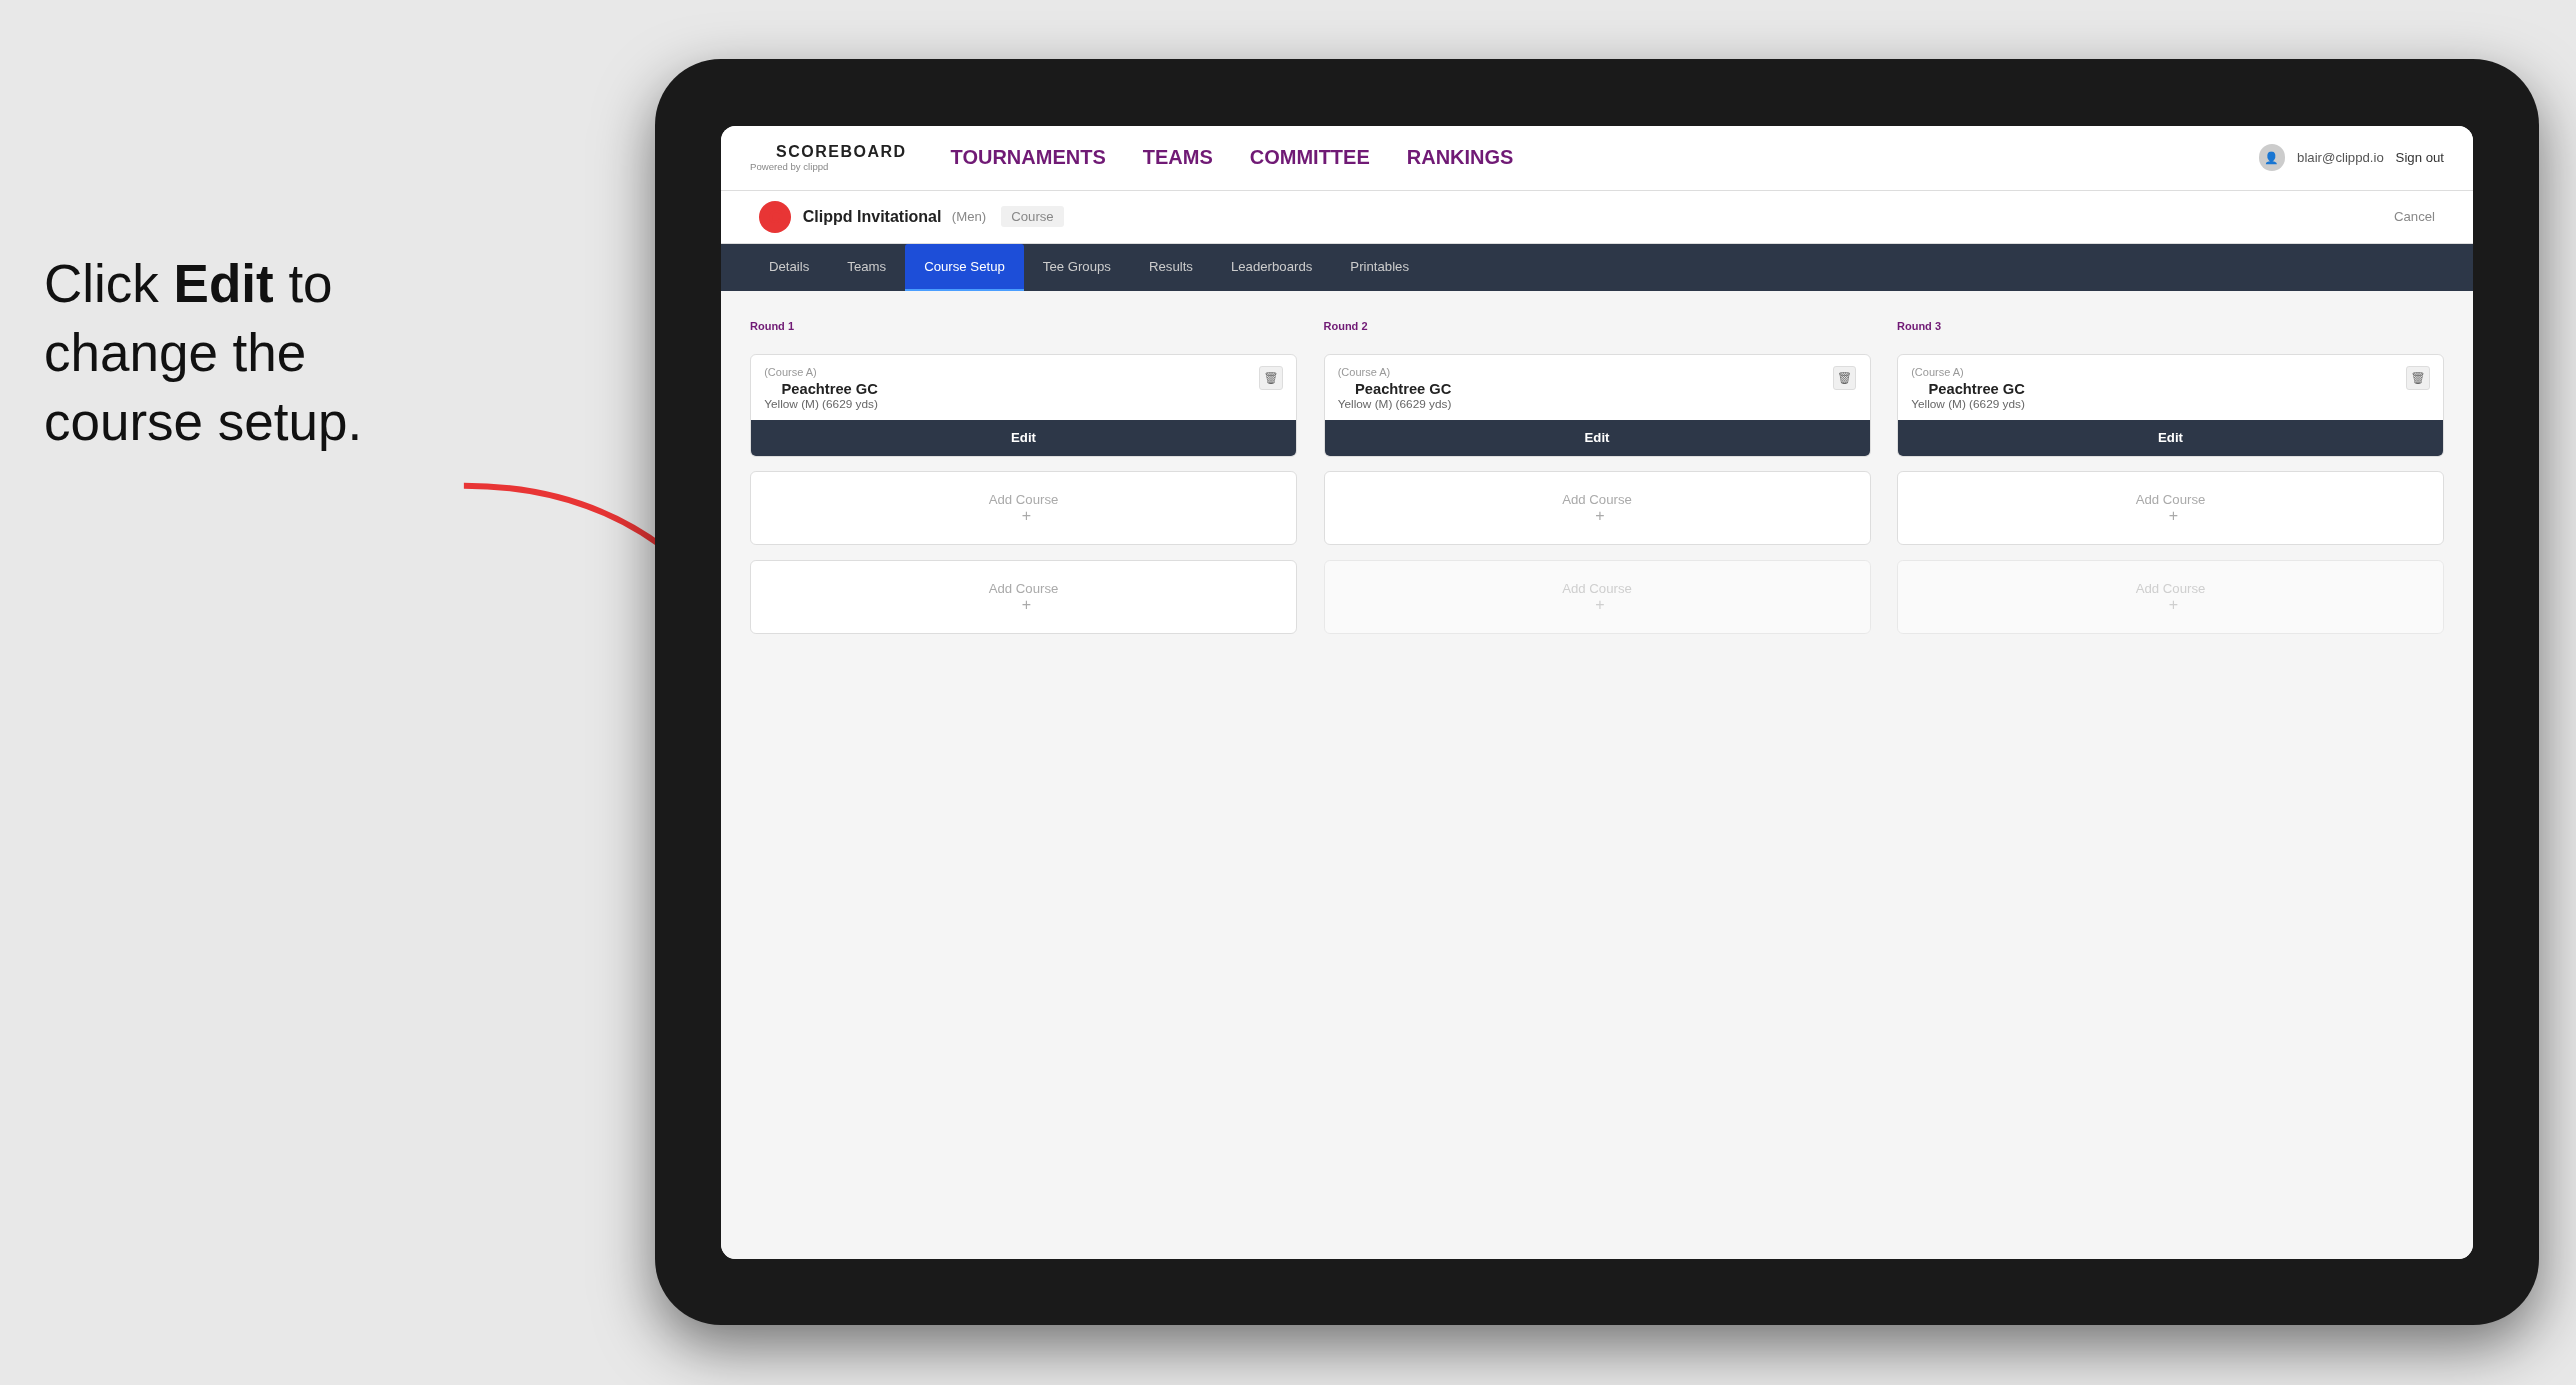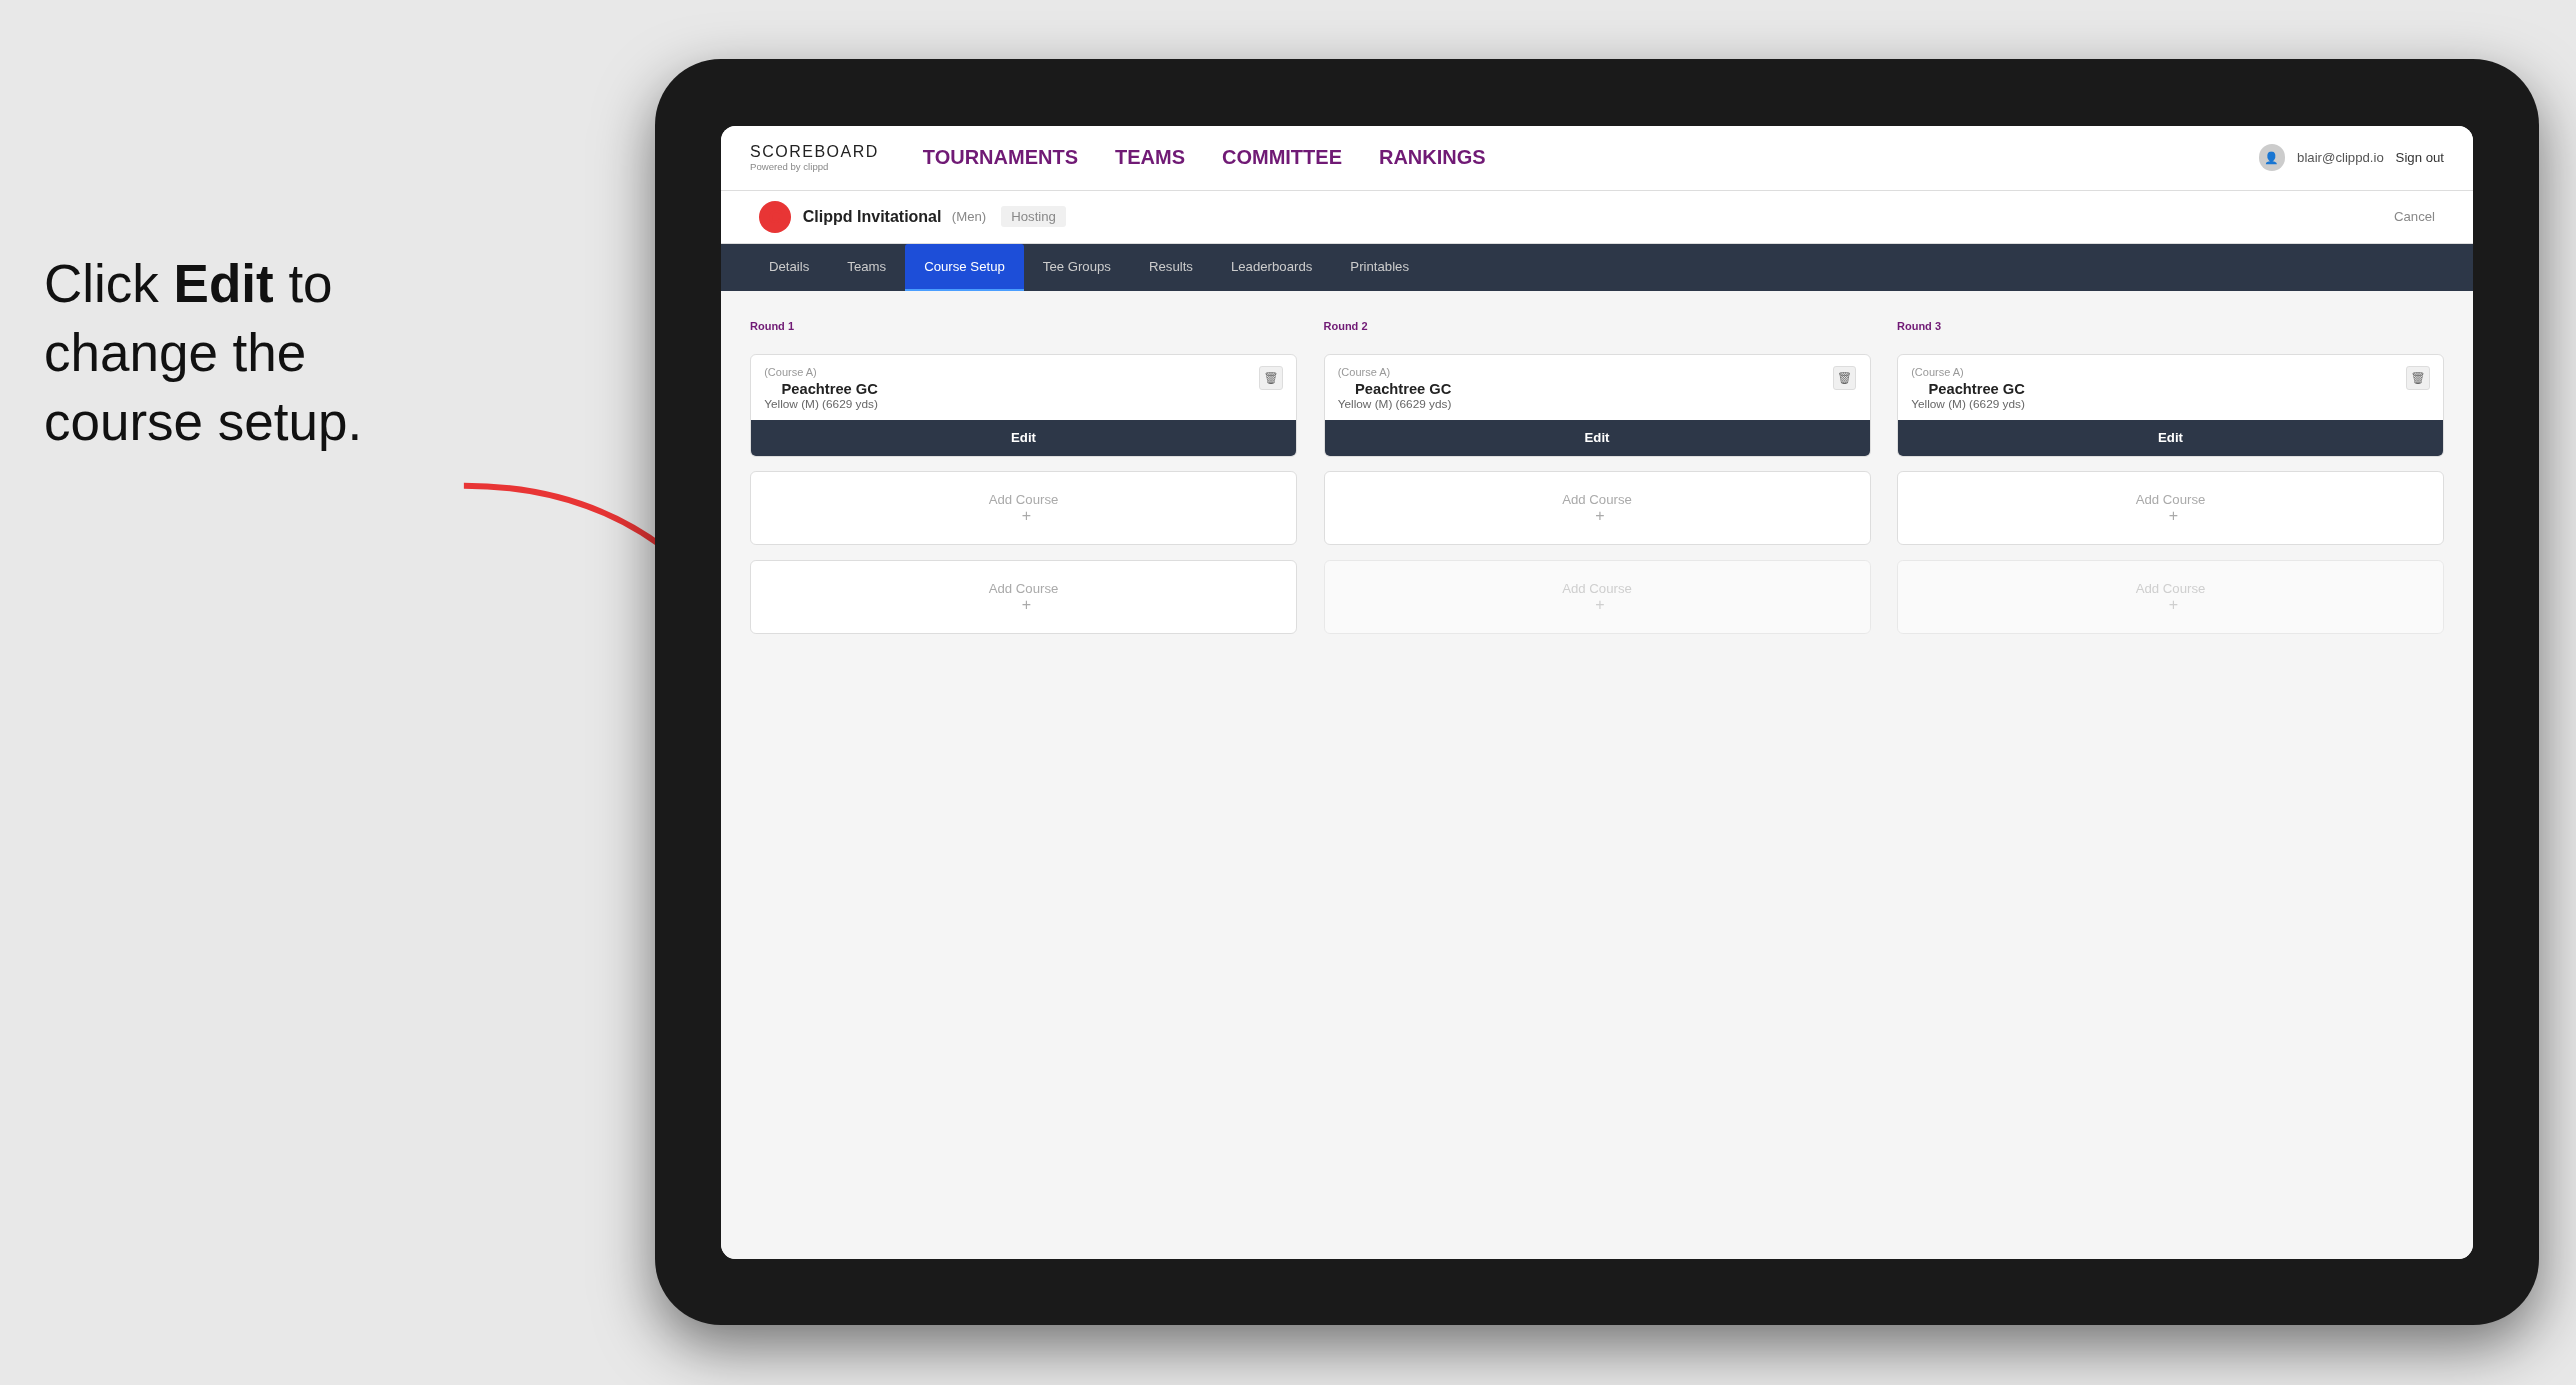--- a/index.html
+++ b/index.html
@@ -76,23 +76,24 @@
     }
 
     .logo-area {
       display: flex;
       flex-direction: column;
       margin-right: 44px;
     }
 
     .logo-scoreboard {
       font-size: 16px;
-      font-weight: 400;
+      font-weight: 700;
       letter-spacing: 1.5px;
       color: #222;
+      margin-left: 26px;
     }
 
     .logo-sub {
       font-size: 9.6px;
       color: #888;
     }
 
     .nav-links {
       display: flex;
       gap: 37px;
@@ -365,21 +366,21 @@
         <span style="cursor:pointer;color:#333;">Sign out</span>
       </div>
     </div>
 
     <div class="tournament-bar">
       <div class="tournament-logo">
         <span class="c-logo">C</span>
       </div>
       <span class="tournament-name">Clippd Invitational</span>
       <span class="tournament-tag">(Men)</span>
-      <span class="tournament-hosting">Hosting</span>
+      <span class="tournament-hosting">Course</span>
       <span class="cancel-btn">Cancel</span>
     </div>
 
     <div class="tabs-bar">
       <div class="tab-item">Details</div>
       <div class="tab-item">Teams</div>
       <div class="tab-item active">Course Setup</div>
       <div class="tab-item">Tee Groups</div>
       <div class="tab-item">Results</div>
       <div class="tab-item">Leaderboards</div>

